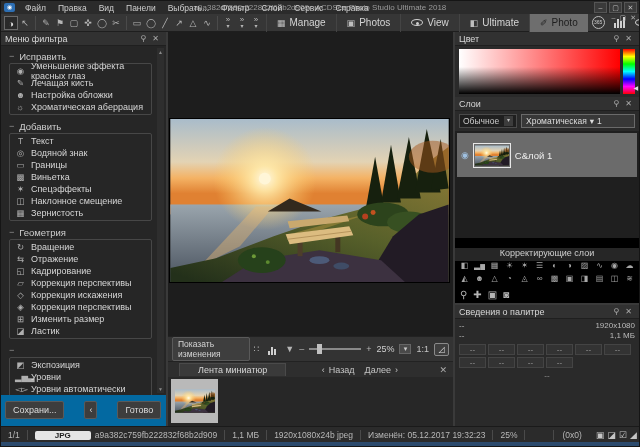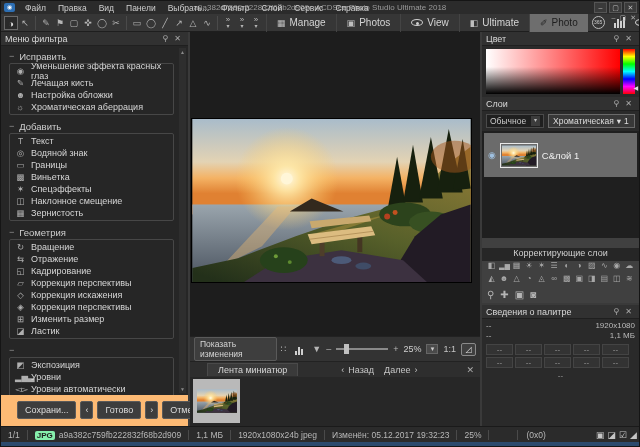--- a/index.html
+++ b/index.html
@@ -41,62 +41,62 @@
   .badge365 { display:inline-block; font-size:5px; line-height:11px; text-align:center; color:#ccc; margin:0 4px; border:1px solid #bbb; border-radius:50%; width:13px; height:13px;}
   .bars { display:inline-flex; align-items:flex-end; gap:1px; height:11px; margin:0 5px; }
   .bars i { width:2px; background:#d0d0d0; }
   .eye { display:inline-block; width:12px; height:7px; border:1px solid #cfcfcf; border-radius:50%;
     position:relative; margin:0 5px; }
   .eye::after { content:""; position:absolute; left:4px; top:1.5px; width:3px; height:3px;
     border-radius:50%; background:#cfcfcf; }
   
   .main { position:absolute; top:31px; left:0; right:0; bottom:20px; display:flex; }
   
-  .lpanel { width:189px; background:#262626; border-right:2px solid #3a3a3a; display:flex; flex-direction:column; }
+  .lpanel { width:167px; background:#262626; border-right:2px solid #3a3a3a; display:flex; flex-direction:column; }
   .phead { height:14px; background:#313131; display:flex; align-items:center; padding:0 4px;
     color:#d8d8d8; font-size:9px; border-bottom:1px solid #1f1f1f; flex:0 0 auto;}
   .phead .sp { flex:1; } .phead .pico { color:#aaa; font-size:8px; padding:0 3px; }
   .flist { flex:1; overflow:hidden; position:relative; padding:4px 12px 0 6px; }
   .fsec-h { display:flex; gap:5px; color:#cfcfcf; font-size:9.5px; height:12px; align-items:center; padding-left:2px;}
   .fsec-h .col { color:#9a9a9a; font-size:9px; }
   .fsec ul { list-style:none; border:1px solid #474747; border-radius:2px; margin:1px 2px 5px 2px; padding:1px 0; }
   .fsec li { height:12px; display:flex; align-items:center; gap:5px; padding:0 5px; color:#d6d6d6; }
   .fsec li .fi { width:11px; text-align:center; color:#b0b0b0; font-size:8.5px; flex:0 0 auto;}
   .vsb { position:absolute; right:2px; top:2px; bottom:2px; width:7px; background:#2e2e2e; }
   .vsb .a { position:absolute; left:0; width:7px; color:#8a8a8a; font-size:5px; text-align:center; }
-  .btnrow { flex:0 0 auto; display:flex; gap:4px; padding:6px 4px 7px 16px; align-items:center; background:#fdba74;}
+  .btnrow { flex:0 0 auto; display:flex; gap:20px; padding:6px 4px 7px 4px; align-items:center; background:#0369a1;}
   .btn { background:#3d3d3d; border:1px solid #5a5a5a; border-radius:2px; color:#ddd;
     font-size:9px; padding:3px 7px; text-align:center; }
   .btn.sm { padding:3px 4px; }
   .btn.cancel { margin-left:auto; }
   
   .center { flex:1; display:flex; flex-direction:column; min-width:0; }
   .canvas { flex:1; background:#1d1d1d; position:relative; }
   .mainimg { position:absolute; left:2px; top:87px; box-shadow:0 0 0 1px #000; }
   .ctoolbar { flex:0 0 17px; background:#333; display:flex; align-items:center; gap:4px; padding:0 4px; border-top:1px solid #222;}
   .showchg { background:#3e3e3e; border:1px solid #5a5a5a; border-radius:2px; padding:1px 5px; color:#d5d5d5; font-size:8.5px;}
   .cico { color:#b5b5b5; font-size:9px; }
   .zoomctl { margin-left:auto; display:flex; align-items:center; gap:5px; }
   .slider { width:52px; height:2px; background:#8a8a8a; position:relative; }
   .slider i { position:absolute; left:8px; top:-4px; width:5px; height:10px; background:#c0c0c0; }
   .zval { color:#d0d0d0; }
   .zdrop { background:#4a4a4a; border:1px solid #666; width:12px; text-align:center; color:#ccc; font-size:7px;}
   .ratio { color:#c5c5c5; }
   .navtool { border:1px solid #8a8a8a; background:#3f3f3f; width:15px; height:13px; text-align:center;
     color:#ddd; font-size:8px; line-height:12px; border-radius:2px;}
   .navrow { flex:0 0 16px; background:#2e2e2e; display:flex; align-items:center; border-top:1px solid #222;}
-  .ftab { background:#3a3a3a; border:1px solid #4a4a4a; border-bottom:none; padding:1px 10px;
-    color:#d5d5d5; margin-left:17px; font-size:9px; }
+  .ftab { background:#3a3a3a; border:1px solid #4a4a4a; border-bottom:none; padding:1px 18px;
+    color:#d5d5d5; margin-left:11px; font-size:9px; }
   .navcenter { flex:1; display:flex; justify-content:center; gap:10px; color:#c5c5c5; }
   .navcenter .nv { display:flex; gap:4px; align-items:center; }
   .navrow .x { padding:0 6px; color:#aaa; }
   .filmstrip { flex:0 0 49px; background:#272727; display:flex; padding:2px 3px; }
   .thumbtile { width:47px; height:44px; background:#b9b9b9; display:flex; align-items:center; justify-content:center; }
   
-  .rpanel { width:159px; border-left:2px solid #3a3a3a; display:flex; flex-direction:column; background:#404040; }
+  .rpanel { width:186px; border-left:2px solid #3a3a3a; display:flex; flex-direction:column; background:#000000; }
   .colorbody { flex:0 0 51px; position:relative; background:#2a2a2a; padding:3px 4px; display:flex; gap:3px;}
   .svgrad { flex:1; height:45px;
     background:linear-gradient(to top, #000, rgba(0,0,0,0) 60%),linear-gradient(to right,#fff,#f00); }
   .huebar { width:12px; height:45px;
     background:linear-gradient(to bottom,#f00,#ff0,#0f0,#0ff,#00f,#f0f,#f00); }
   .huemark { position:absolute; right:1px; bottom:6px; color:#ddd; font-size:6px; }
   .blendrow { flex:0 0 20px; display:flex; align-items:center; gap:4px; padding:0 4px; background:#2a2a2a;}
   .blendsel { width:58px; background:#1f1f1f; border:1px solid #4a4a4a; color:#ccc; padding:1px 3px;
     display:flex; justify-content:space-between; font-size:8.5px;}
   .blendsel .dd { background:#3c3c3c; width:9px; text-align:center; font-size:6px; color:#bbb;}
@@ -114,21 +114,21 @@
   .adjrow3 span { color:#b5b5b5; font-size:10px; }
   .palbody { flex:1; background:#2a2a2a; padding:2px 4px; font-size:8px; color:#bbb; }
   .palinfo { display:flex; justify-content:space-between; line-height:10px; }
   .palgrid { display:flex; flex-wrap:wrap; gap:2px; margin-top:3px; }
   .palgrid span { flex:0 0 27px; background:#333; border:1px solid #444; text-align:center; line-height:9px; color:#999;}
   .palbottom { text-align:center; color:#999; margin-top:3px; }
   
   .statusbar { position:absolute; left:0; right:0; bottom:4px; height:16px; background:#2b2b2b;
     border-top:1px solid #1a1a1a; display:flex; align-items:center; gap:0; color:#b8b8b8; font-size:8.5px;}
   .seg { padding:0 7px; border-right:1px solid #4a4a4a; height:10px; line-height:10px; white-space:nowrap;}
-  .jpgbadge { background:#86efac; color:#1d1d1d; font-weight:bold; border-radius:2px; padding:0px 2px; margin-right:4px; font-size:8px;}
+  .jpgbadge { background:#e5e5e5; color:#1d1d1d; font-weight:bold; border-radius:2px; padding:0px 20px; margin-right:4px; font-size:8px;}
   .coords { padding:0 8px; border-left:1px solid #4a4a4a; margin-left:28px; height:10px; line-height:10px;}
   .sicons { margin-left:auto; display:flex; gap:3px; align-items:center; padding-right:2px; }
   .sicons span { color:#c5c5c5; font-size:9px; }
   .grip { color:#777; font-size:8px; }
   .taskbarline { position:absolute; left:0; right:0; bottom:0; height:4px; background:#2b4a6d; }
 </style>
 </head>
 <body>
 
 <div id="app">

